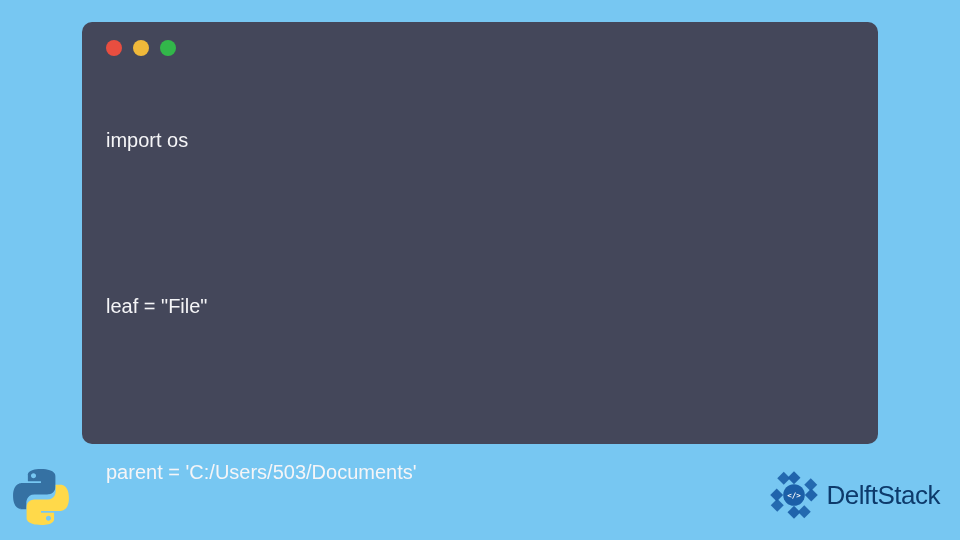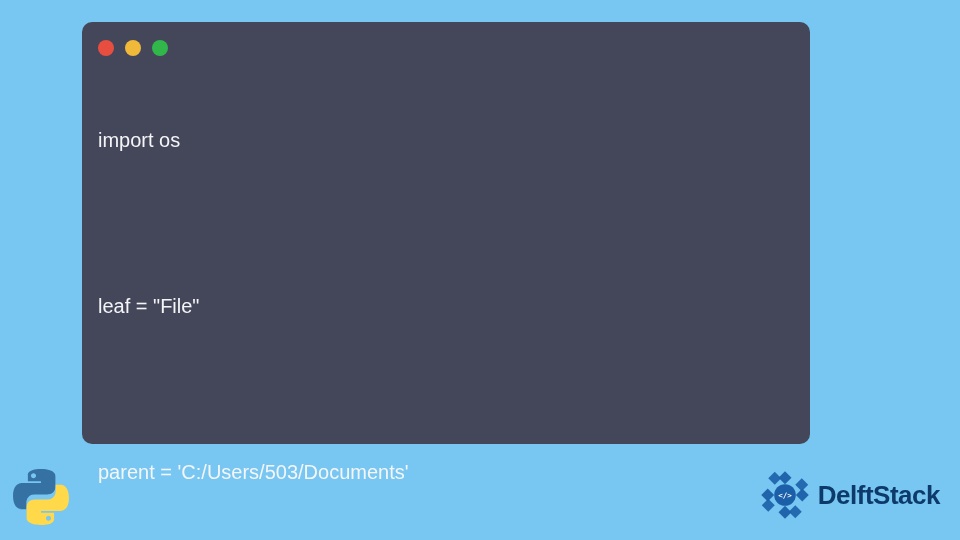--- a/index.html
+++ b/index.html
@@ -8,25 +8,25 @@
       height: 540px;
       background: #77c7f2;
       position: relative;
       font-family: -apple-system, BlinkMacSystemFont, "Segoe UI", Helvetica, Arial, sans-serif;
       overflow: hidden;
     }
     .code-window {
       position: absolute;
       top: 22px;
       left: 82px;
-      width: 728px;
+      width: 796px;
       height: 422px;
       background: #44475a;
       border-radius: 10px;
-      padding: 18px 24px 24px 16px;
+      padding: 18px 24px 24px 24px;
     }
     .window-controls {
       display: flex;
       gap: 11px;
       margin-bottom: 14px;
     }
     .window-dot {
       width: 16px;
       height: 16px;
       border-radius: 50%;
@@ -58,21 +58,21 @@
       position: absolute;
       right: 20px;
       bottom: 18px;
       display: flex;
       align-items: center;
       gap: 6px;
     }
     .delftstack-text {
       color: #0d3a6b;
       font-size: 26px;
-      font-weight: 700;
+      font-weight: 400;
       letter-spacing: -0.5px;
     }
     .delftstack-icon {
       width: 54px;
       height: 54px;
     }
   </style>
 </head>
 <body>
 

